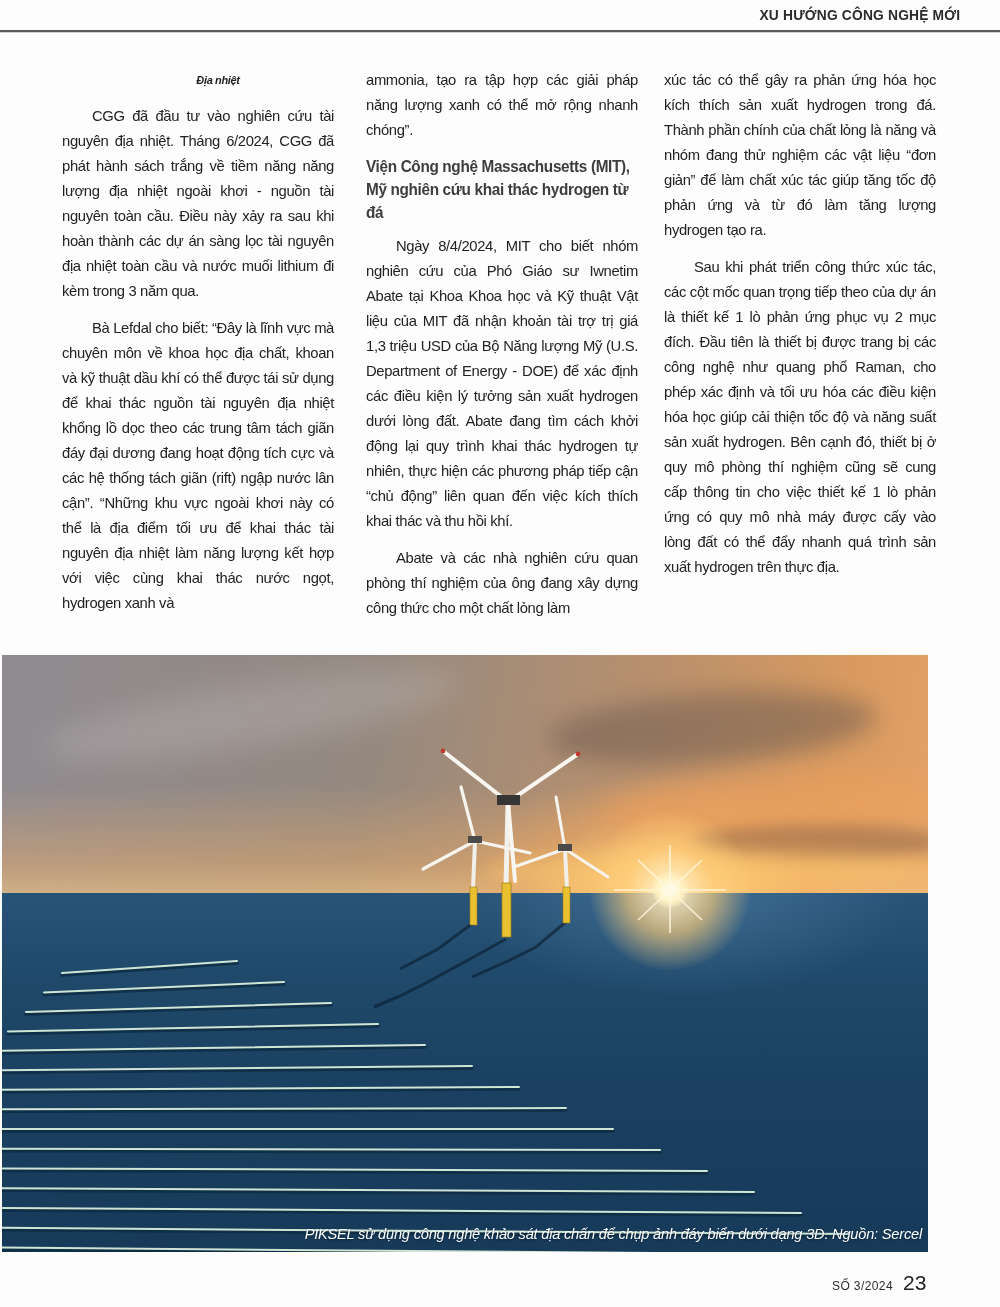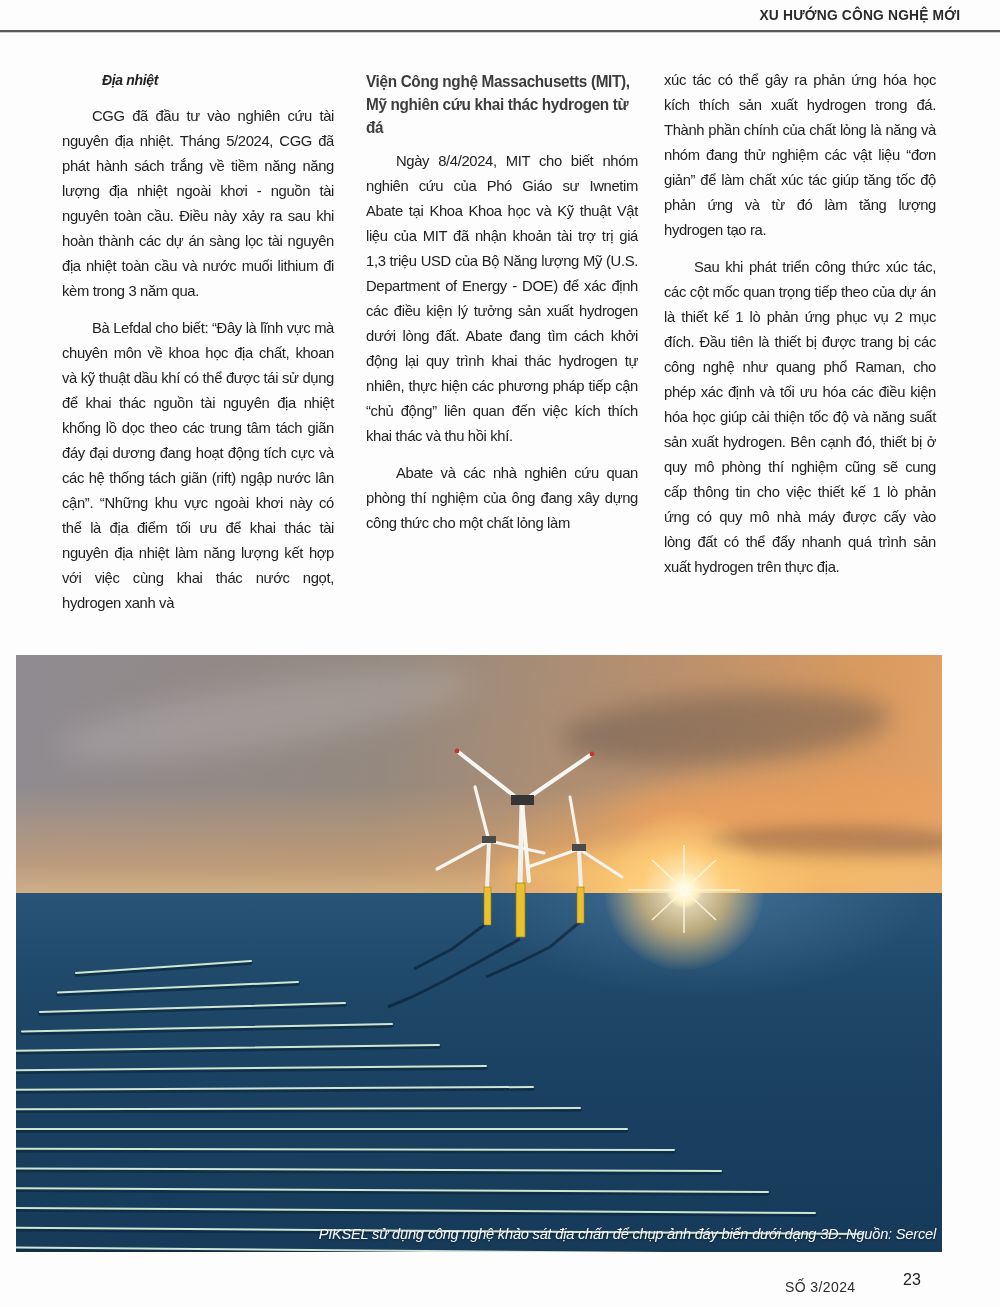--- a/index.html
+++ b/index.html
@@ -17,30 +17,30 @@
     border-bottom:1px solid #cfcfcf;
   }
   
   .col{
     position:absolute;top:68px;width:272px;text-align:justify;
     font-size:14.8px;line-height:25px;letter-spacing:-0.35px;color:#242122;
   }
   .col-1{left:62px;}
   .col-2{left:366px;}
   .col-3{left:664px;}
-  .kicker{font-style:italic;font-weight:600;font-size:14px;margin:0 0 11px;text-indent:40px;text-align:left;}
+  .kicker{font-style:italic;font-weight:600;font-size:11px;margin:0 0 11px;text-indent:40px;text-align:center;}
   .col p{margin:0 0 12px;text-indent:30px;}
   .col p.cont{text-indent:0;}
   .subhead{
     font-weight:bold;color:#3e3c3d;font-size:15.8px;line-height:23px;
     margin:2px 0 10px;text-align:left;text-indent:0;transform:scaleX(.97);transform-origin:left;
   }
   
   .figure{
-    position:absolute;left:16px;top:655px;width:926px;height:597px;overflow:hidden;
+    position:absolute;left:2px;top:655px;width:926px;height:597px;overflow:hidden;
     background:#1c4466;
   }
   .sky{
     position:absolute;left:0;top:0;width:926px;height:238px;
     background:
       radial-gradient(220px 120px at 72% 100%, rgba(255,235,180,.95) 0%, rgba(255,195,110,.75) 35%, rgba(250,170,90,.35) 65%, rgba(250,170,90,0) 100%),
       linear-gradient(to bottom, rgba(255,190,120,0) 55%, rgba(240,175,105,.45) 88%, rgba(250,200,130,.6) 100%),
       linear-gradient(100deg,#8f8b91 0%, #95897f 40%, #b9906d 68%, #d99a5f 88%, #e3a268 100%);
   }
   .cloud{position:absolute;border-radius:50%;}
@@ -62,36 +62,37 @@
   .sun-core{
     position:absolute;left:650px;top:217px;width:36px;height:36px;border-radius:50%;
     background:radial-gradient(circle,#ffffff 0%, #fff3c4 45%, rgba(255,220,140,0) 75%);
   }
   .photo-svg{position:absolute;left:0;top:0;width:926px;height:597px;}
   .caption{
     position:absolute;right:6px;bottom:10px;font-style:italic;color:#ffffff;
     font-size:14.6px;letter-spacing:-0.2px;text-shadow:0 1px 2px rgba(0,20,40,.6);
   }
   
-  .footer-issue{position:absolute;top:1279px;left:785px;font-size:14px;color:#2e2c2d;letter-spacing:.4px;}
-  .footer-page{position:absolute;top:1271px;left:903px;font-size:16px;color:#232122;}
+  .footer-issue{position:absolute;top:1279px;left:832px;font-size:12px;color:#2e2c2d;letter-spacing:.4px;}
+  .footer-page{position:absolute;top:1271px;left:903px;font-size:21px;color:#232122;}
 </style>
 </head>
 <body>
 
 <div class="header-title">XU HƯỚNG CÔNG NGHỆ MỚI</div>
 <div class="header-rule"></div>
 
 <div class="col col-1">
   <div class="kicker">Địa nhiệt</div>
-  <p>CGG đã đầu tư vào nghiên cứu tài nguyên địa nhiệt. Tháng 5/2024, CGG đã phát hành sách trắng về tiềm năng năng lượng địa nhiệt ngoài khơi - nguồn tài nguyên toàn cầu. Điều này xảy ra sau khi hoàn thành các dự án sàng lọc tài nguyên địa nhiệt toàn cầu và nước muối lithium đi kèm trong 3 năm qua.</p>
+  <p>CGG đã đầu tư vào nghiên cứu tài nguyên địa nhiệt. Tháng 6/2024, CGG đã phát hành sách trắng về tiềm năng năng lượng địa nhiệt ngoài khơi - nguồn tài nguyên toàn cầu. Điều này xảy ra sau khi hoàn thành các dự án sàng lọc tài nguyên địa nhiệt toàn cầu và nước muối lithium đi kèm trong 3 năm qua.</p>
   <p>Bà Lefdal cho biết: “Đây là lĩnh vực mà chuyên môn về khoa học địa chất, khoan và kỹ thuật dầu khí có thể được tái sử dụng để khai thác nguồn tài nguyên địa nhiệt khổng lồ dọc theo các trung tâm tách giãn đáy đại dương đang hoạt động tích cực và các hệ thống tách giãn (rift) ngập nước lân cận”. “Những khu vực ngoài khơi này có thể là địa điểm tối ưu để khai thác tài nguyên địa nhiệt làm năng lượng kết hợp với việc cùng khai thác nước ngọt, hydrogen xanh và</p>
 </div>
 
 <div class="col col-2">
+  <p class="cont">ammonia, tạo ra tập hợp các giải pháp năng lượng xanh có thể mở rộng nhanh chóng”.</p>
   <div class="subhead">Viện Công nghệ Massachusetts (MIT), Mỹ nghiên cứu khai thác hydrogen từ đá</div>
   <p>Ngày 8/4/2024, MIT cho biết nhóm nghiên cứu của Phó Giáo sư Iwnetim Abate tại Khoa Khoa học và Kỹ thuật Vật liệu của MIT đã nhận khoản tài trợ trị giá 1,3 triệu USD của Bộ Năng lượng Mỹ (U.S. Department of Energy - DOE) để xác định các điều kiện lý tưởng sản xuất hydrogen dưới lòng đất. Abate đang tìm cách khởi động lại quy trình khai thác hydrogen tự nhiên, thực hiện các phương pháp tiếp cận “chủ động” liên quan đến việc kích thích khai thác và thu hồi khí.</p>
   <p>Abate và các nhà nghiên cứu quan phòng thí nghiệm của ông đang xây dựng công thức cho một chất lỏng làm</p>
 </div>
 
 <div class="col col-3">
   <p class="cont">xúc tác có thể gây ra phản ứng hóa học kích thích sản xuất hydrogen trong đá. Thành phần chính của chất lỏng là năng và nhóm đang thử nghiệm các vật liệu “đơn giản” để làm chất xúc tác giúp tăng tốc độ phản ứng và từ đó làm tăng lượng hydrogen tạo ra.</p>
   <p>Sau khi phát triển công thức xúc tác, các cột mốc quan trọng tiếp theo của dự án là thiết kế 1 lò phản ứng phục vụ 2 mục đích. Đầu tiên là thiết bị được trang bị các công nghệ như quang phổ Raman, cho phép xác định và tối ưu hóa các điều kiện hóa học giúp cải thiện tốc độ và năng suất sản xuất hydrogen. Bên cạnh đó, thiết bị ở quy mô phòng thí nghiệm cũng sẽ cung cấp thông tin cho việc thiết kế 1 lò phản ứng có quy mô nhà máy được cấy vào lòng đất có thể đẩy nhanh quá trình sản xuất hydrogen trên thực địa.</p>
 </div>
 

